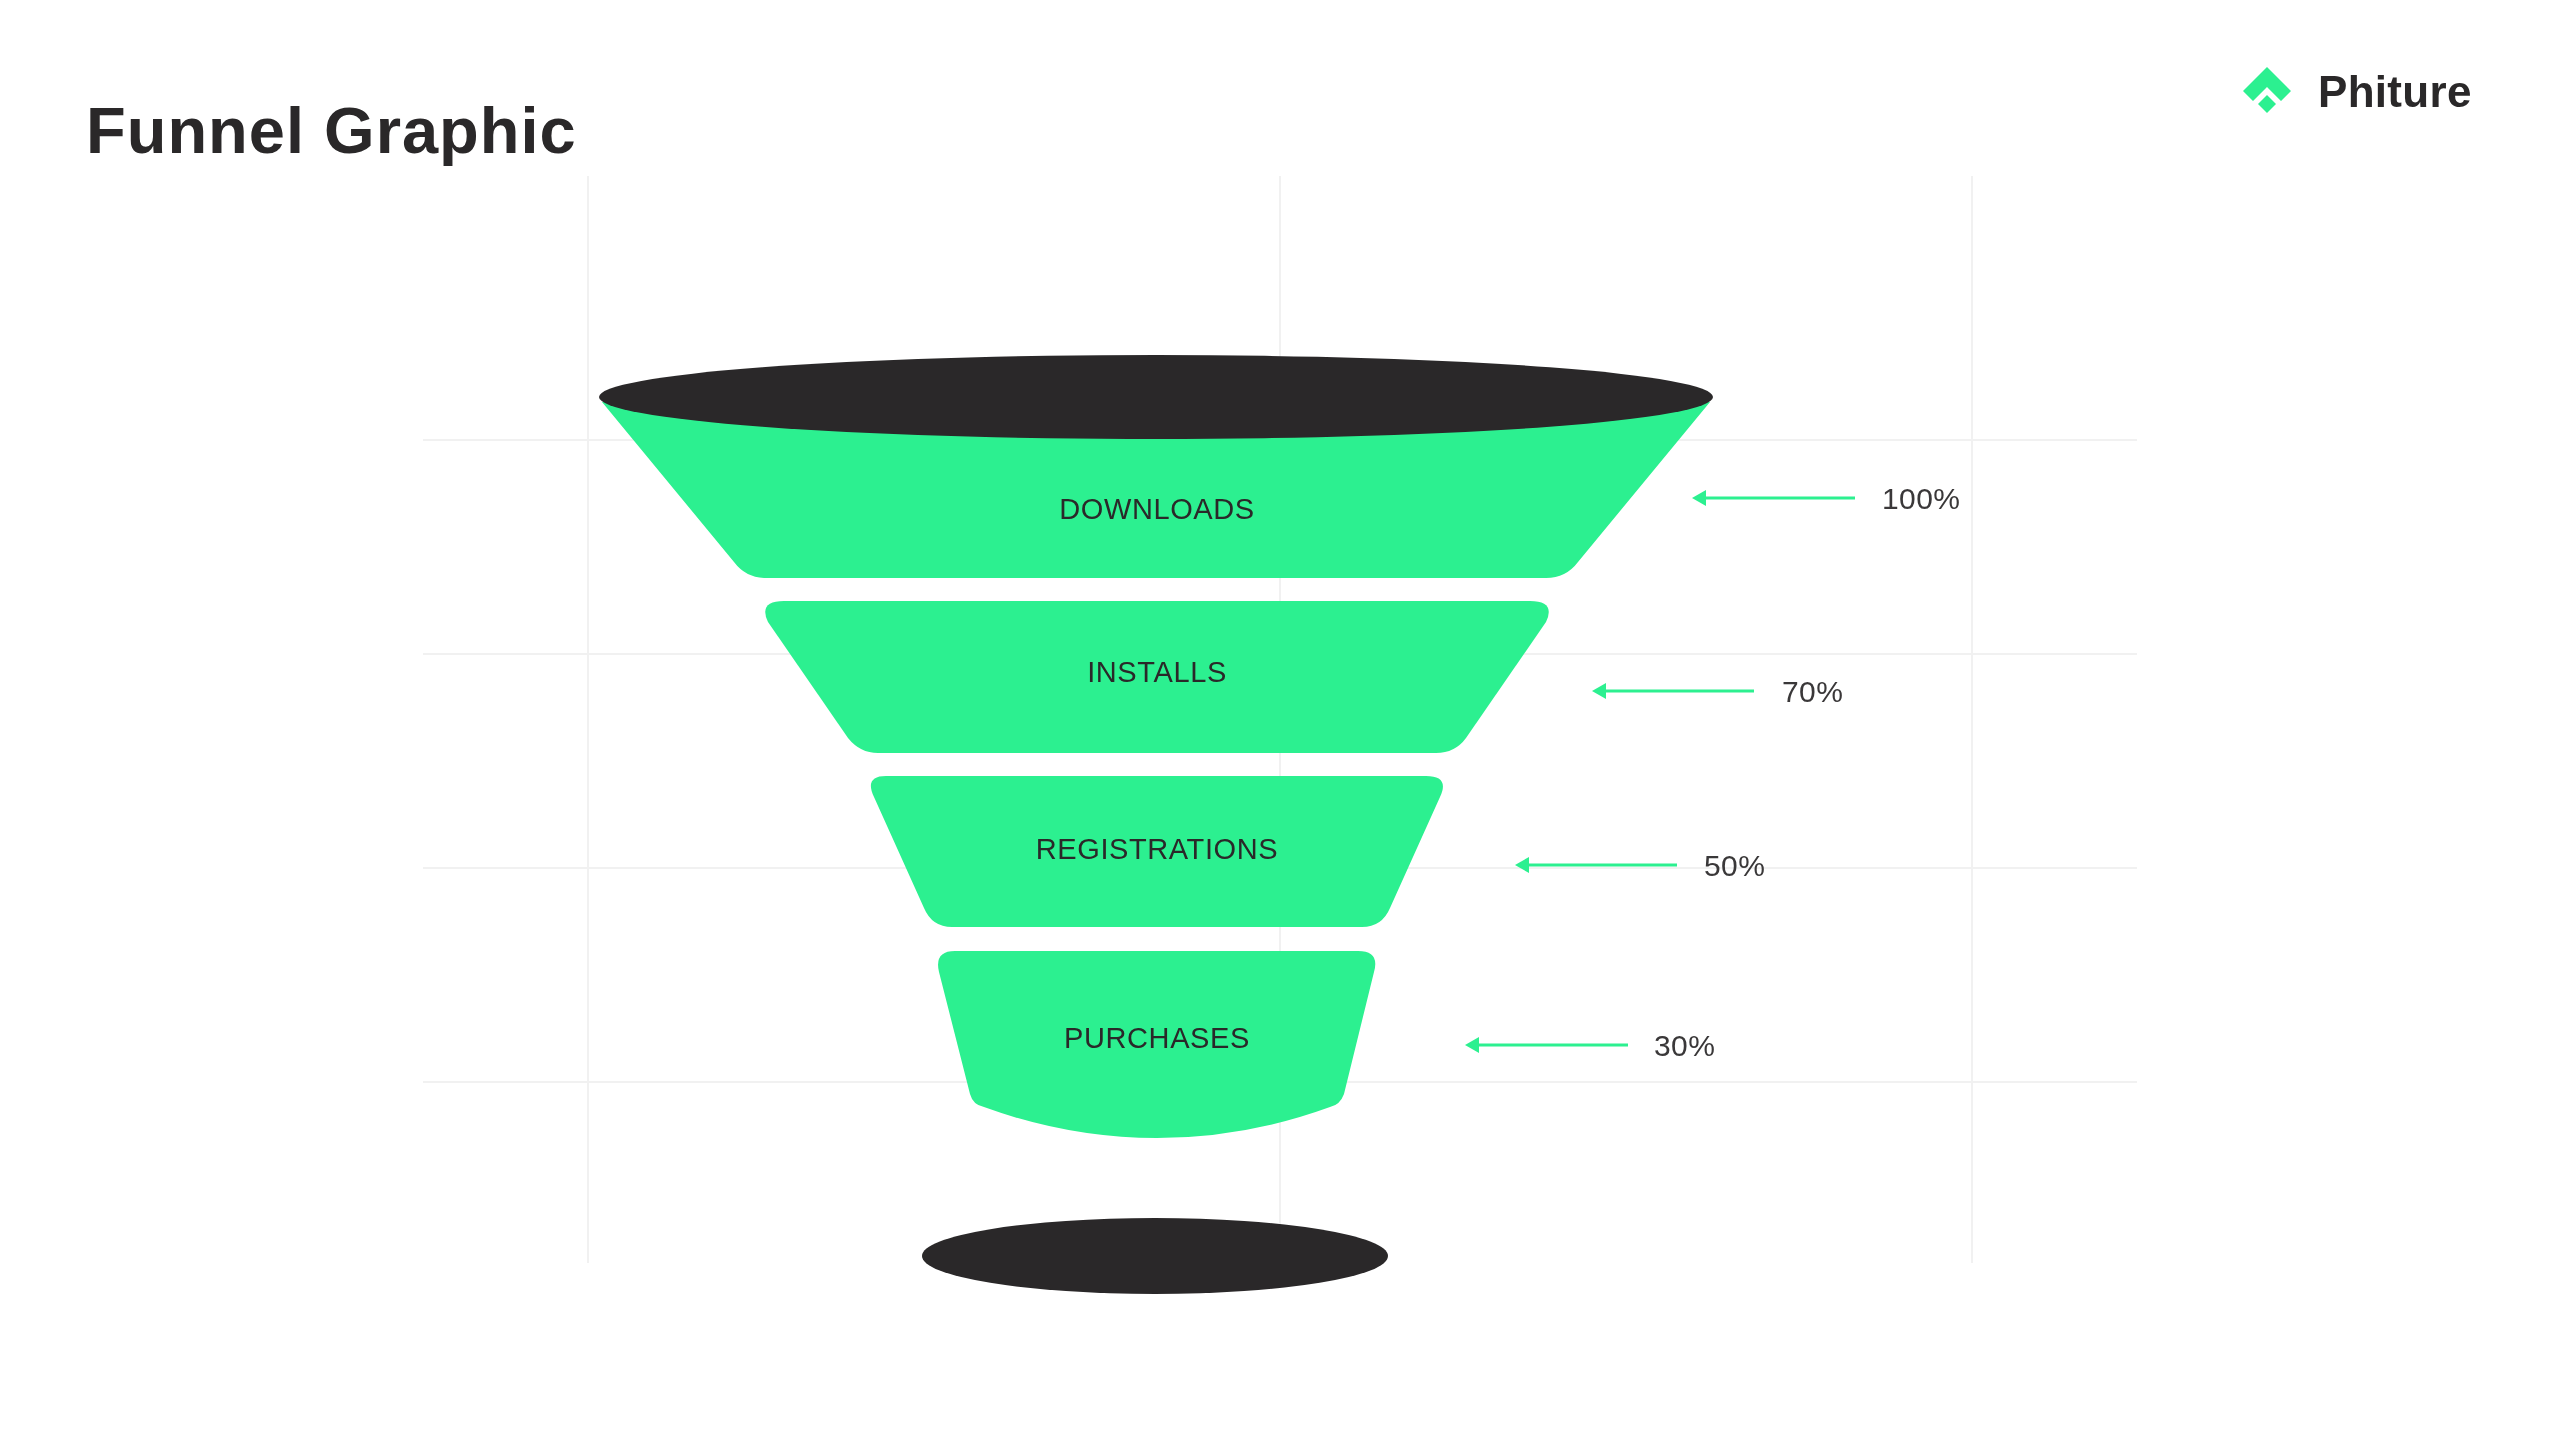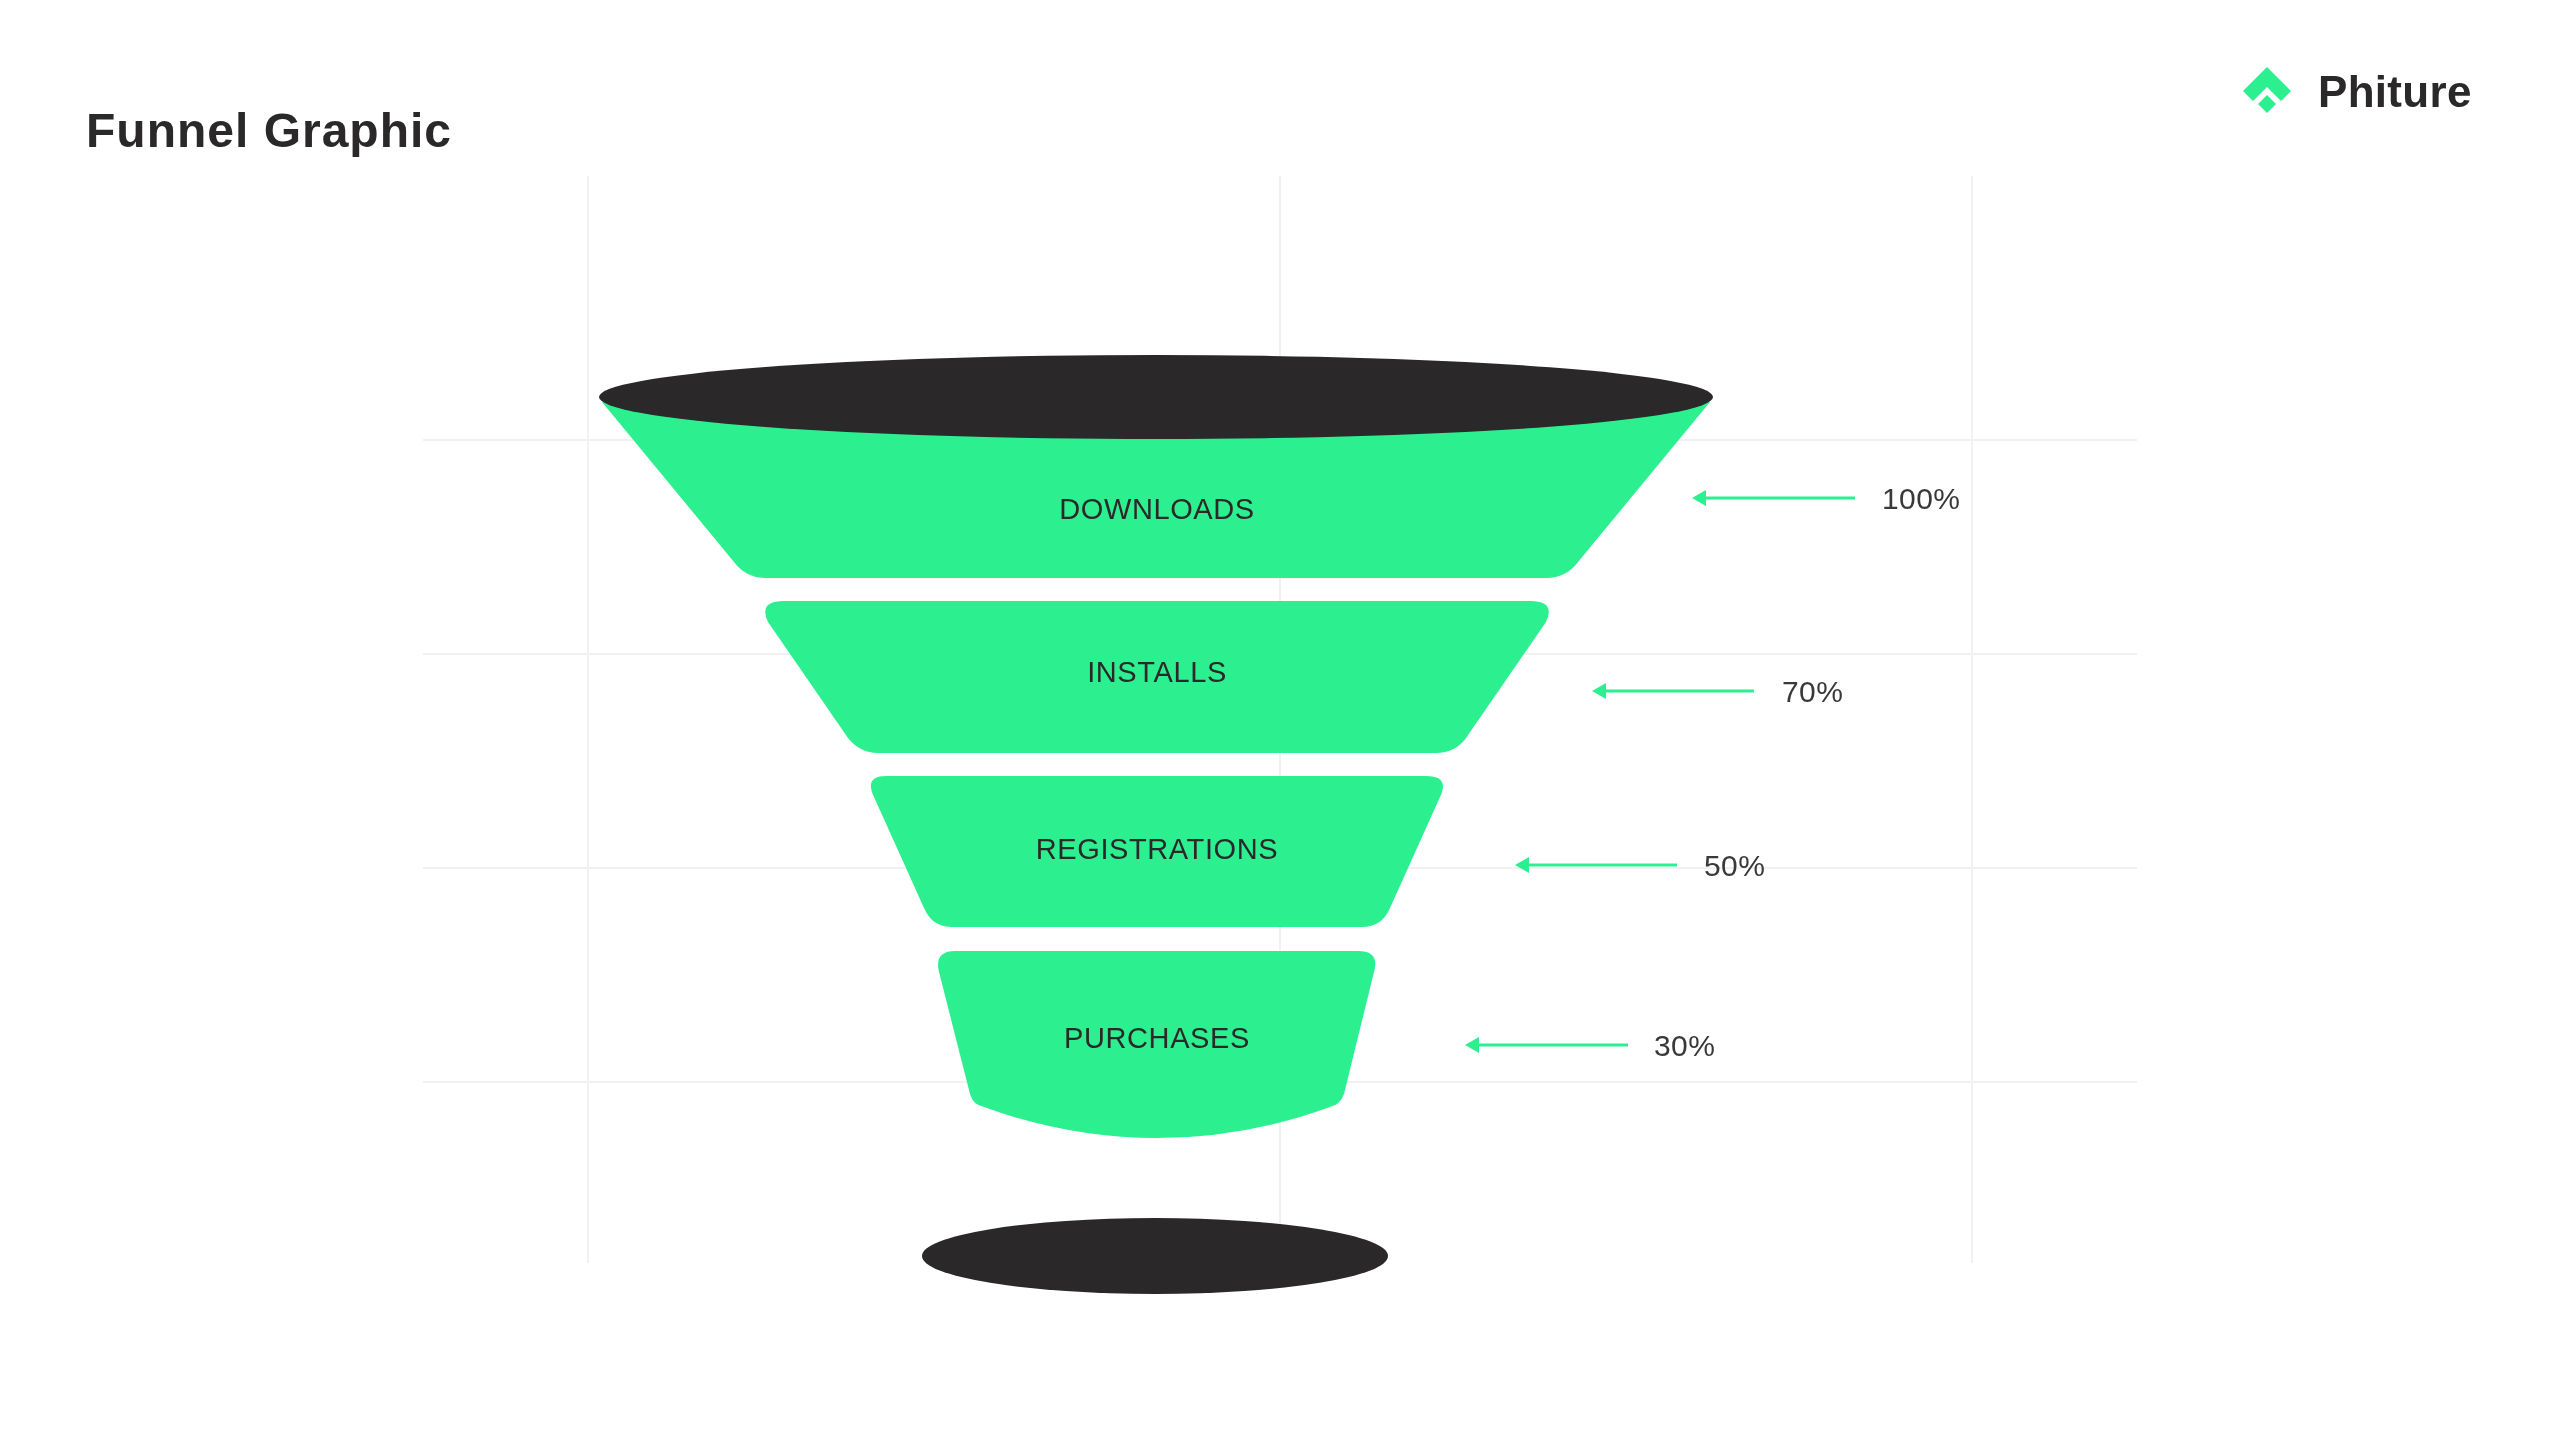--- a/index.html
+++ b/index.html
@@ -15,21 +15,21 @@
       font-family: "Liberation Sans", "DejaVu Sans", sans-serif;
       color: #2a2829;
     }
     .page-title {
       position: absolute;
       left: 86px;
       top: 86px;
       margin: 0;
       font-family: "Liberation Sans", sans-serif;
       font-weight: 700;
-      font-size: 48px;
+      font-size: 65px;
       line-height: 90px;
       letter-spacing: 1px;
       color: #2a2829;
     }
     .brand {
       position: absolute;
       left: 2238px;
       top: 62px;
       height: 60px;
       display: flex;

